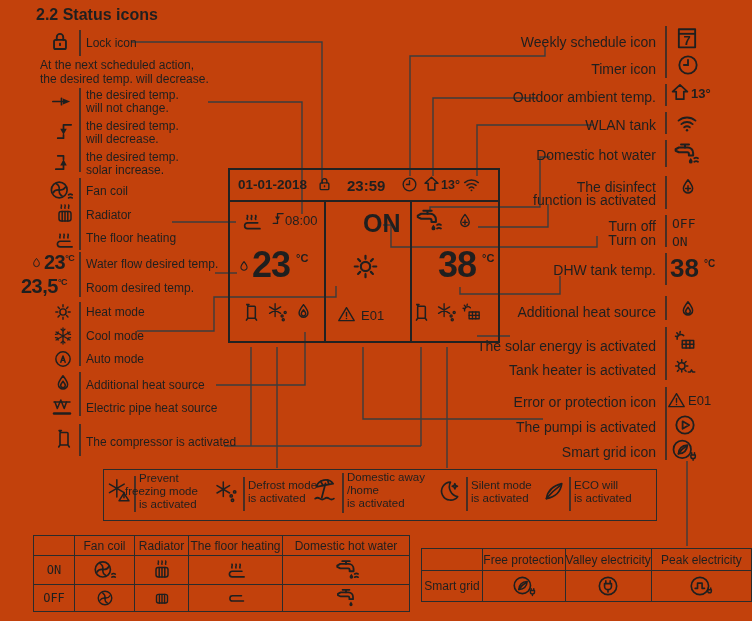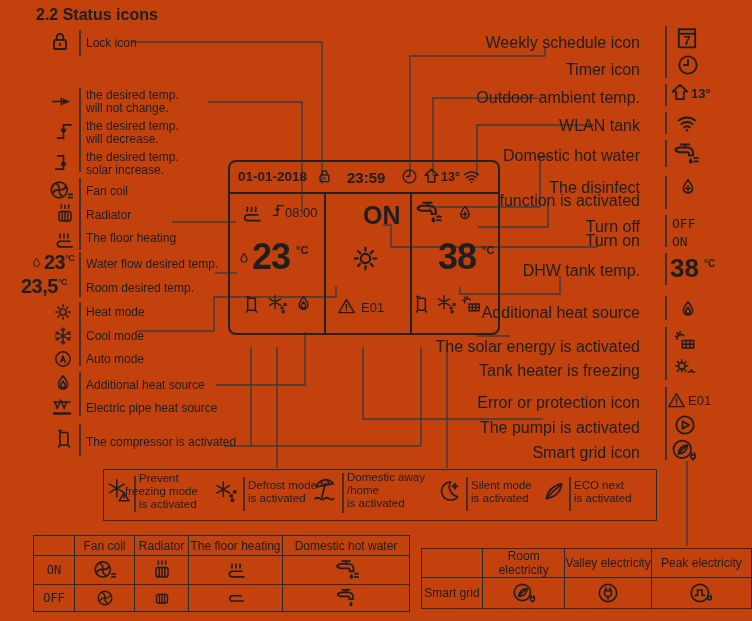--- a/index.html
+++ b/index.html
@@ -1,26 +1,26 @@
 <!DOCTYPE html>
 <html><head>
 <meta charset="utf-8">
 <style>
   html,body{margin:0;padding:0;background:#fff}
   #canvas{position:relative;width:752px;height:621px;background:#c2410c;
     font-family:"Liberation Sans",sans-serif;color:#1f1f1f;overflow:hidden}
   .abs{position:absolute;white-space:nowrap}
   .lbl{position:absolute;font-size:12px;line-height:13px;white-space:nowrap}
-  .rlbl{position:absolute;right:112px;font-size:16px;line-height:13px;white-space:nowrap}
+  .rlbl{position:absolute;right:96px;font-size:14px;line-height:13px;white-space:nowrap}
   .mono{font-family:"DejaVu Sans Mono",monospace}
   svg.ic{position:absolute;color:#1f1f1f}
   .bigtemp{font-weight:bold;font-size:20px;letter-spacing:-.5px}
   .suptemp{font-size:9px;font-weight:bold;position:relative;top:-8px}
-  #display{position:absolute;left:228px;top:160px;width:268px;height:171px;
-    border:2px solid #222;border-radius:8px}
+  #display{position:absolute;left:228px;top:168px;width:268px;height:171px;
+    border:2px solid #222;border-radius:0}
   #display .hline{position:absolute;left:0;top:30px;width:100%;height:2px;background:#222}
   #display .vline{position:absolute;top:31px;bottom:0;width:2px;background:#222}
   .dnum{position:absolute;font-size:36px;font-weight:bold;letter-spacing:-1px}
   .dsup{position:absolute;font-size:11px;font-weight:bold}
   #modesbox{position:absolute;left:103px;top:469px;width:552px;height:50px;border:1.5px solid #2b2b2b}
   .mline{position:absolute;font-size:11.5px;line-height:12.5px;white-space:nowrap}
   table.tbl{position:absolute;border-collapse:collapse;font-size:12px;color:#1f1f1f}
   table.tbl td{border:1.4px solid #2b2b2b;text-align:center;vertical-align:middle;padding:0}
   .tic{display:inline-block;vertical-align:middle;color:#1f1f1f}
   #overlay{position:absolute;left:0;top:0;pointer-events:none}
@@ -301,20 +301,22 @@
     </g>
   </svg>
 
   <div class="abs" style="left:36px;top:6px;font-size:16px;font-weight:bold">2.2 Status icons</div>
 
   <svg class="ic" style="left:47px;top:29px" width="26" height="26">
       <use href="#s-lock"></use>
     </svg>
   <div class="lbl" style="left:86px;top:37px">Lock icon</div>
 
+  <div class="lbl" style="left:40px;top:59px">At the next scheduled action,</div>
+  <div class="lbl" style="left:40px;top:73px">the desired temp. will decrease.</div>
 
   <svg class="ic" style="left:50px;top:90px" width="23" height="23">
       <use href="#s-arrow-nc"></use>
     </svg>
   <div class="lbl" style="left:86px;top:89px">the desired temp.</div>
   <div class="lbl" style="left:86px;top:102px">will not change.</div>
 
   <svg class="ic" style="left:52px;top:120px" width="23" height="23">
       <use href="#s-arrow-dec"></use>
     </svg>
@@ -386,21 +388,21 @@
   <div class="rlbl" style="top:91px">Outdoor ambient temp.</div>
   <div class="rlbl" style="top:119px">WLAN tank</div>
   <div class="rlbl" style="top:149px">Domestic hot water</div>
   <div class="rlbl" style="top:181px">The disinfect</div>
   <div class="rlbl" style="top:194px">function is activated</div>
   <div class="rlbl" style="top:220px">Turn off</div>
   <div class="rlbl" style="top:234px">Turn on</div>
   <div class="rlbl" style="top:264px">DHW tank temp.</div>
   <div class="rlbl" style="top:306px">Additional heat source</div>
   <div class="rlbl" style="top:340px">The solar energy is activated</div>
-  <div class="rlbl" style="top:364px">Tank heater is freezing</div>
+  <div class="rlbl" style="top:364px">Tank heater is activated</div>
   <div class="rlbl" style="top:396px">Error or protection icon</div>
   <div class="rlbl" style="top:421px">The pumpi is activated</div>
   <div class="rlbl" style="top:446px">Smart grid icon</div>
 
   <svg class="ic" style="left:673px;top:24px" width="28" height="28">
       <use href="#s-cal"></use>
     </svg>
   <div class="abs" style="left:673px;top:33px;width:28px;text-align:center;font-size:13px;font-weight:bold">7</div>
   <svg class="ic" style="left:675px;top:52px" width="26" height="26">
       <use href="#s-clock"></use>
@@ -532,21 +534,21 @@
   <div class="mline" style="left:347px;top:484px">/home</div>
   <div class="mline" style="left:347px;top:497px">is activated</div>
   <svg class="ic" style="left:436px;top:478px" width="26" height="26">
       <use href="#s-moon"></use>
     </svg>
   <div class="mline" style="left:471px;top:479px">Silent mode</div>
   <div class="mline" style="left:471px;top:492px">is activated</div>
   <svg class="ic" style="left:541px;top:478px" width="26" height="26">
       <use href="#s-leaf"></use>
     </svg>
-  <div class="mline" style="left:574px;top:479px">ECO next</div>
+  <div class="mline" style="left:574px;top:479px">ECO will</div>
   <div class="mline" style="left:574px;top:492px">is activated</div>
 
   <table class="tbl" style="left:33px;top:535px">
     <tbody>
         <tr style="height:20px">
       <td style="width:40px"></td>
       <td style="width:59px">Fan coil</td>
       <td style="width:53px">Radiator</td>
       <td style="width:93px">The floor heating</td>
       <td style="width:126px">Domestic hot water</td>
@@ -581,21 +583,21 @@
               <use href="#s-faucet-off"></use>
             </svg></td>
     </tr>
   </tbody>
     </table>
 
   <table class="tbl" style="left:421px;top:548px">
     <tbody>
         <tr style="height:22px">
       <td style="width:62px"></td>
-      <td style="width:84px">Room electricity</td>
+      <td style="width:84px">Free protection</td>
       <td style="width:88px">Valley electricity</td>
       <td style="width:103px">Peak electricity</td>
     </tr>
     <tr style="height:31px">
       <td>Smart grid</td>
       <td><svg class="tic" width="26" height="26">
               <use href="#s-leafplug"></use>
             </svg></td>
       <td><svg class="tic" width="26" height="26">
               <use href="#s-plugcirc"></use>

